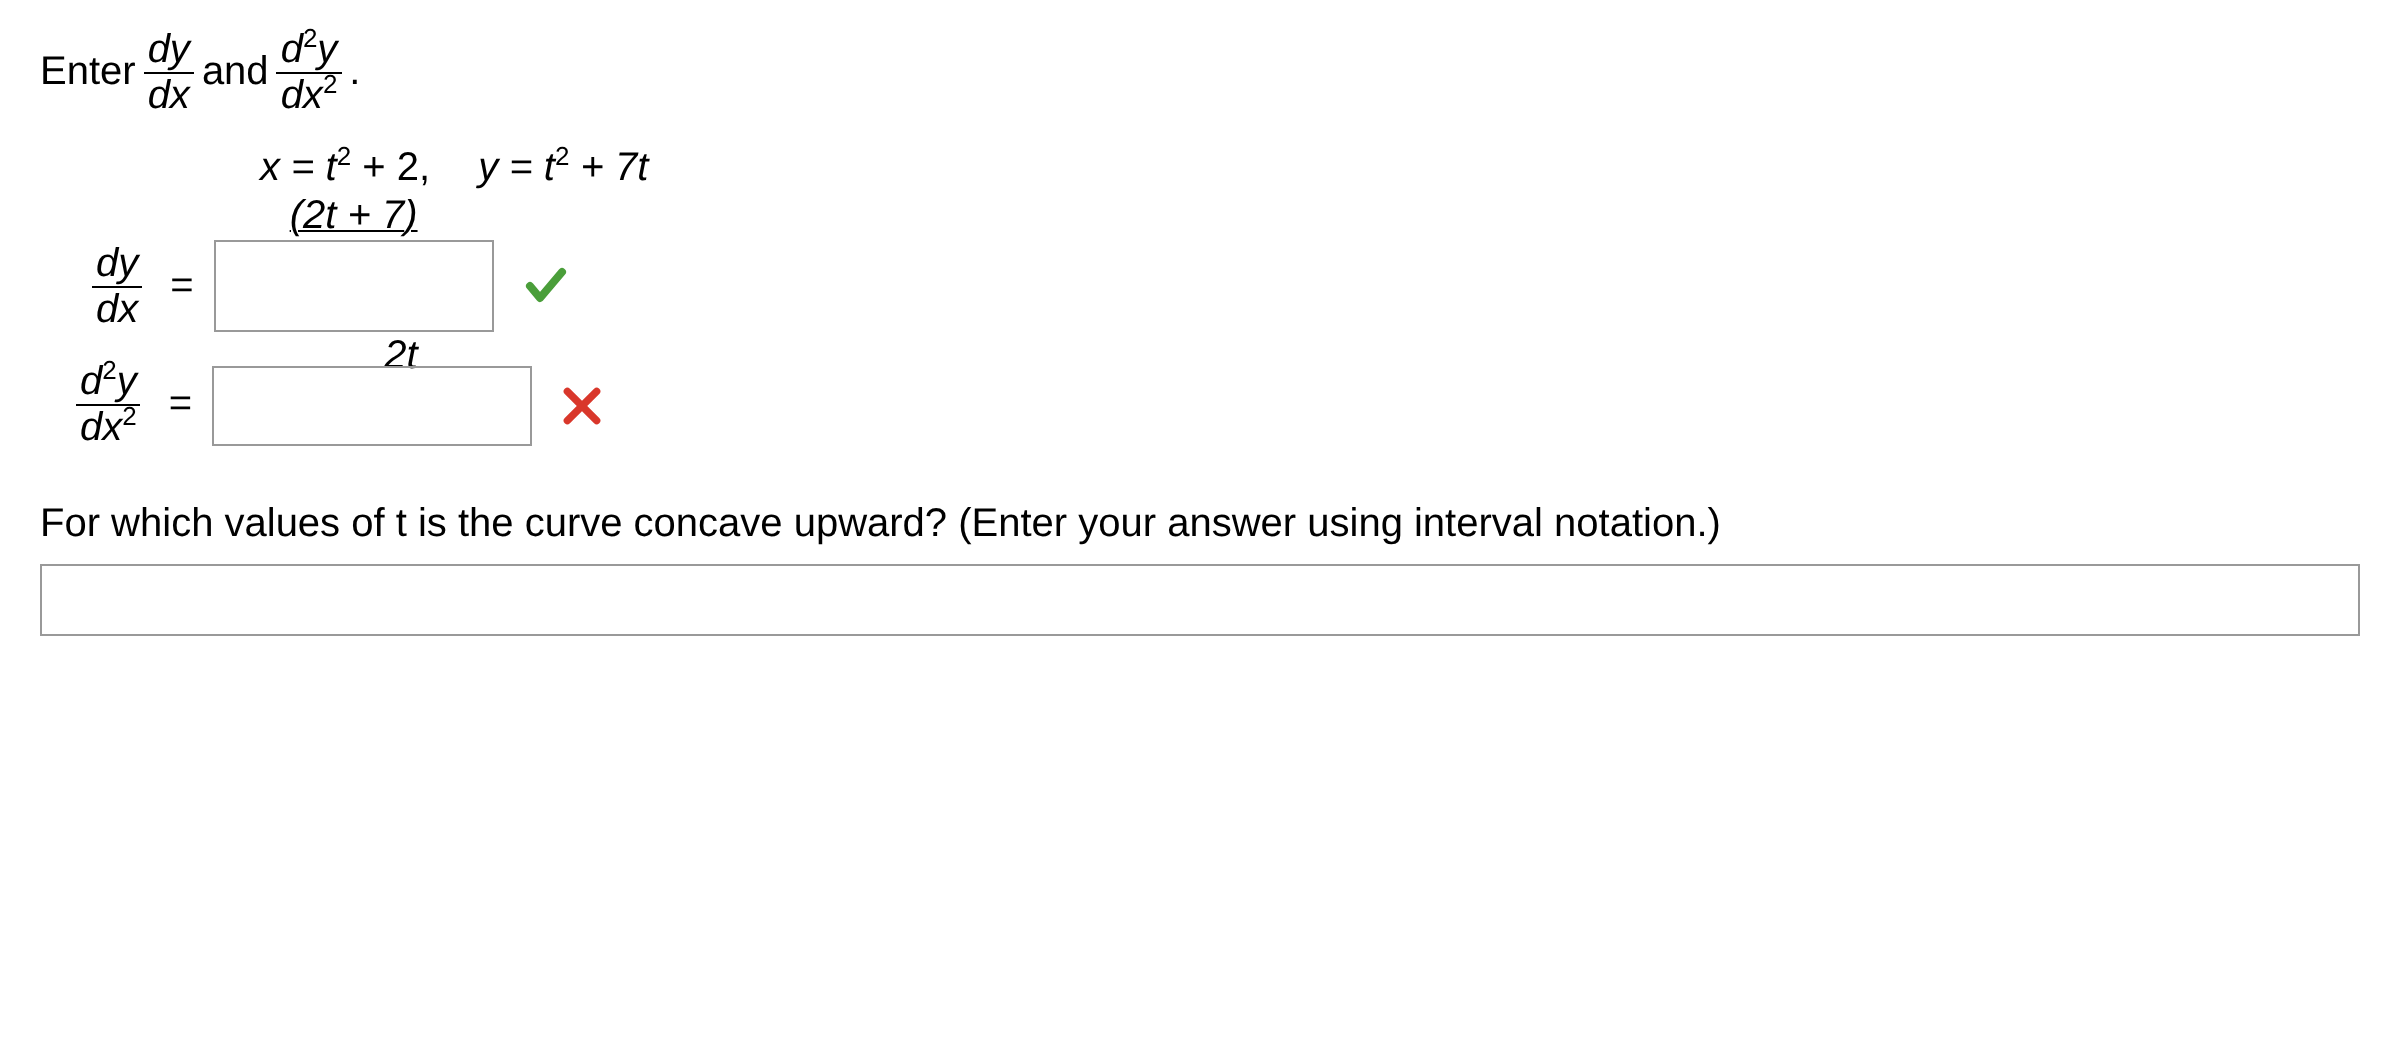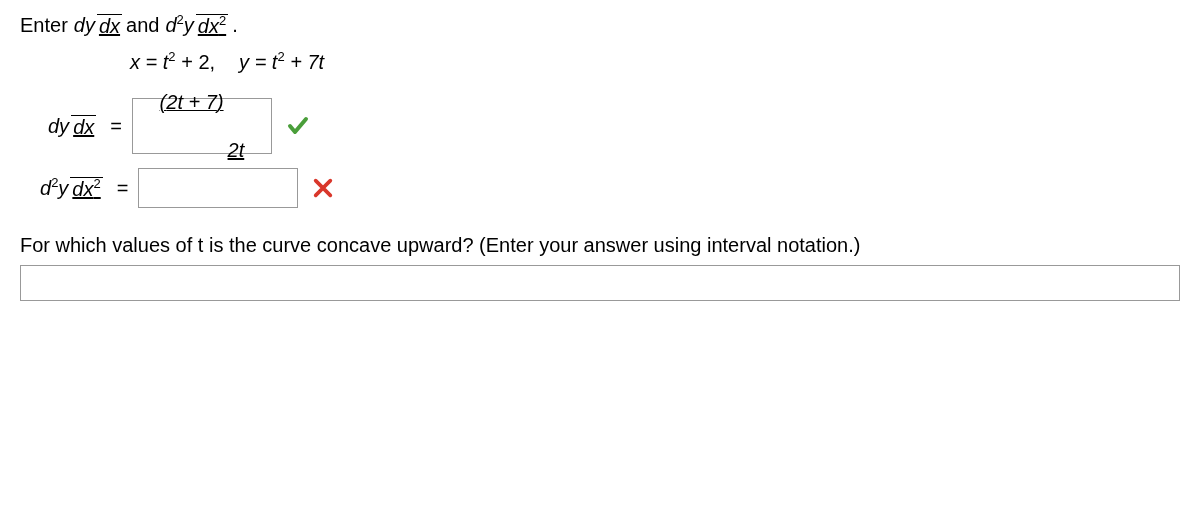--- a/index.html
+++ b/index.html
@@ -11,49 +11,48 @@
     width: 1200px;
     box-sizing: border-box;
   }
   .row {
     display: flex;
     align-items: center;
     margin-bottom: 14px;
   }
   .frac {
     display: inline-flex;
-    flex-direction: row;
-    align-items: flex-start;
+    flex-direction: column;
+    align-items: flex-end;
     font-style: italic;
     line-height: 1.1;
     margin: 0 4px;
   }
   .frac .num {
     padding: 0 2px;
   }
   .frac .den {
     border-top: 1.5px solid #000;
     padding: 0 2px;
-    text-decoration: underline;
   }
   sup {
     font-size: 0.65em;
     font-style: normal;
     vertical-align: super;
     line-height: 0;
   }
   .ital { font-style: italic; }
   .eq-sign {
     margin: 0 10px;
     font-style: normal;
   }
   .answer-box {
     border: 1px solid #999;
     min-width: 140px;
-    height: 56px;
+    height: 46px;
     display: flex;
     align-items: center;
     justify-content: center;
     padding: 2px 8px;
     box-sizing: border-box;
   }
   .answer-box.empty {
     min-width: 160px;
     height: 40px;
   }

